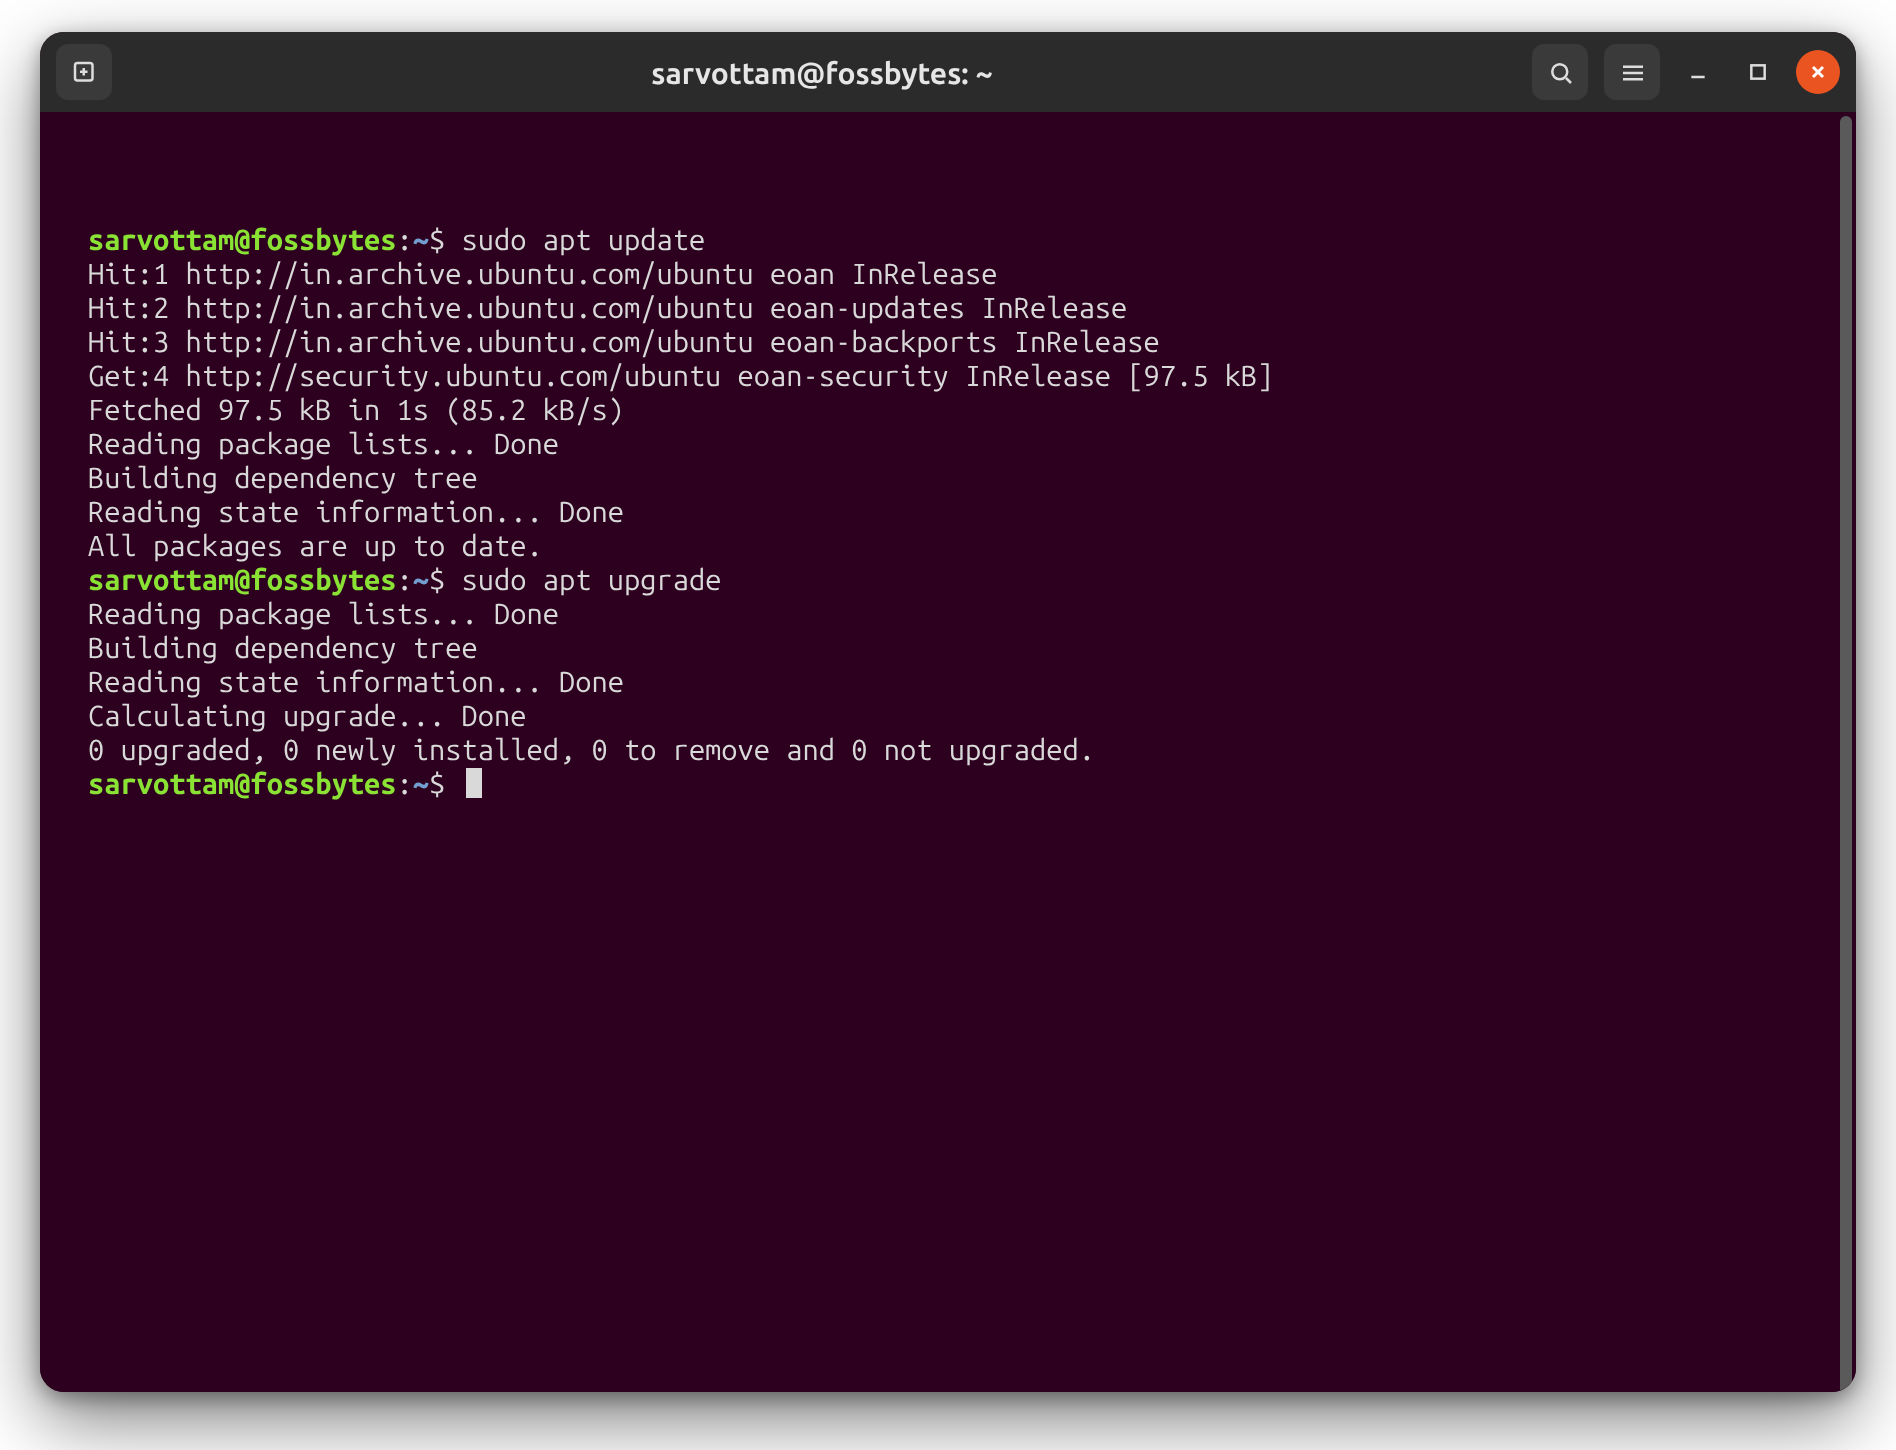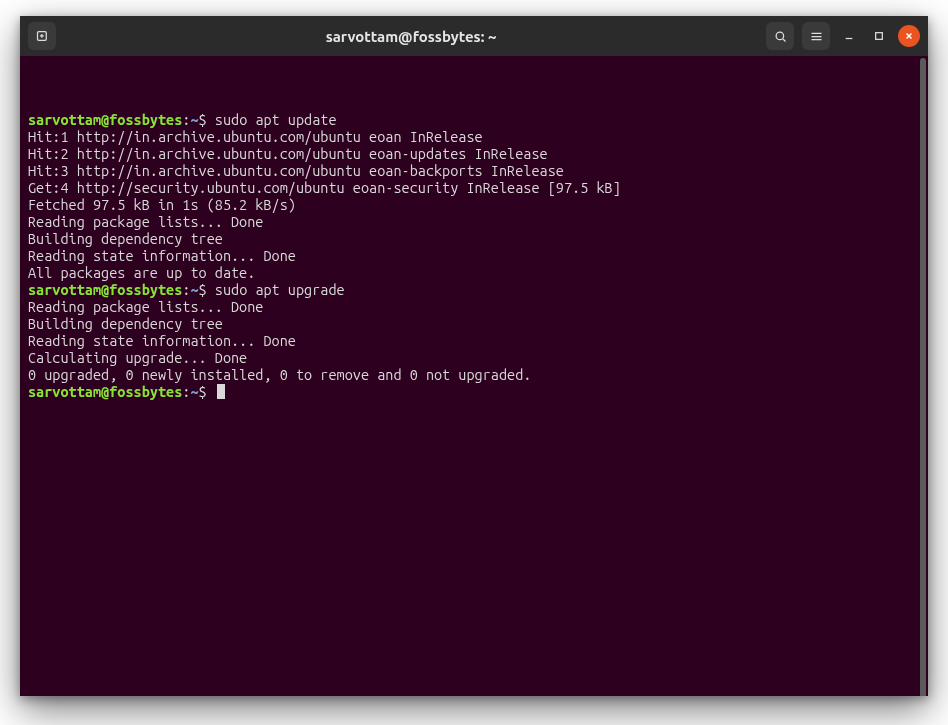--- a/index.html
+++ b/index.html
@@ -1,18 +1,18 @@
 <!DOCTYPE html>
 <html><head>
   <meta charset="utf-8">
   <style>
     * { margin:0; padding:0; box-sizing:border-box; }
     body { background:#fff; width:948px; height:725px; font-family:"Ubuntu Mono","DejaVu Sans Mono",monospace; padding:16px 20px 28px 20px; }
     .window {
-      width:908px; height:680px; border-radius:0; overflow:hidden;
+      width:908px; height:680px; border-radius:12px; overflow:hidden;
       background:#2c001e; box-shadow:0 14px 36px rgba(0,0,0,.5),0 3px 10px rgba(0,0,0,.35);
       display:flex; flex-direction:column;
     }
     .titlebar {
       height:40px; background:#2b2b2b; display:flex; align-items:center;
       justify-content:space-between; padding:0 8px; user-select:none;
     }
     .tb-left,.tb-right { display:flex; align-items:center; gap:8px; }
     .title { color:#e6e6e6; font-family:Ubuntu,Cantarell,sans-serif; font-size:15px; font-weight:700; }
     .tb-btn {
@@ -21,21 +21,21 @@
     }
     .tb-btn svg { width:15px; height:15px; }
     .win-btn {
       width:22px; height:22px; border-radius:50%; display:flex;
       align-items:center; justify-content:center; color:#ddd; cursor:pointer;
     }
     .win-btn svg { width:10px; height:10px; }
     .win-btn.close { background:#e95420; color:#fff; }
     .term {
       flex:1; background:#2c001e; color:#d9d9d9;
-      font-size:14.5px; line-height:17px; padding:4px 0 0 8px;
+      font-size:14.5px; line-height:17px; padding:4px 0 0 24px;
       position:relative; white-space:pre;
     }
     .scrollbar {
       position:absolute; right:2px; top:2px; width:6px; height:670px;
       background:#5a5a5a; border-radius:3px;
     }
     .prompt-user { color:#8ae234; font-weight:700; }
     .prompt-path { color:#729fcf; font-weight:700; }
     .prompt-sym  { color:#d9d9d9; }
     .term-line { display:block; }

